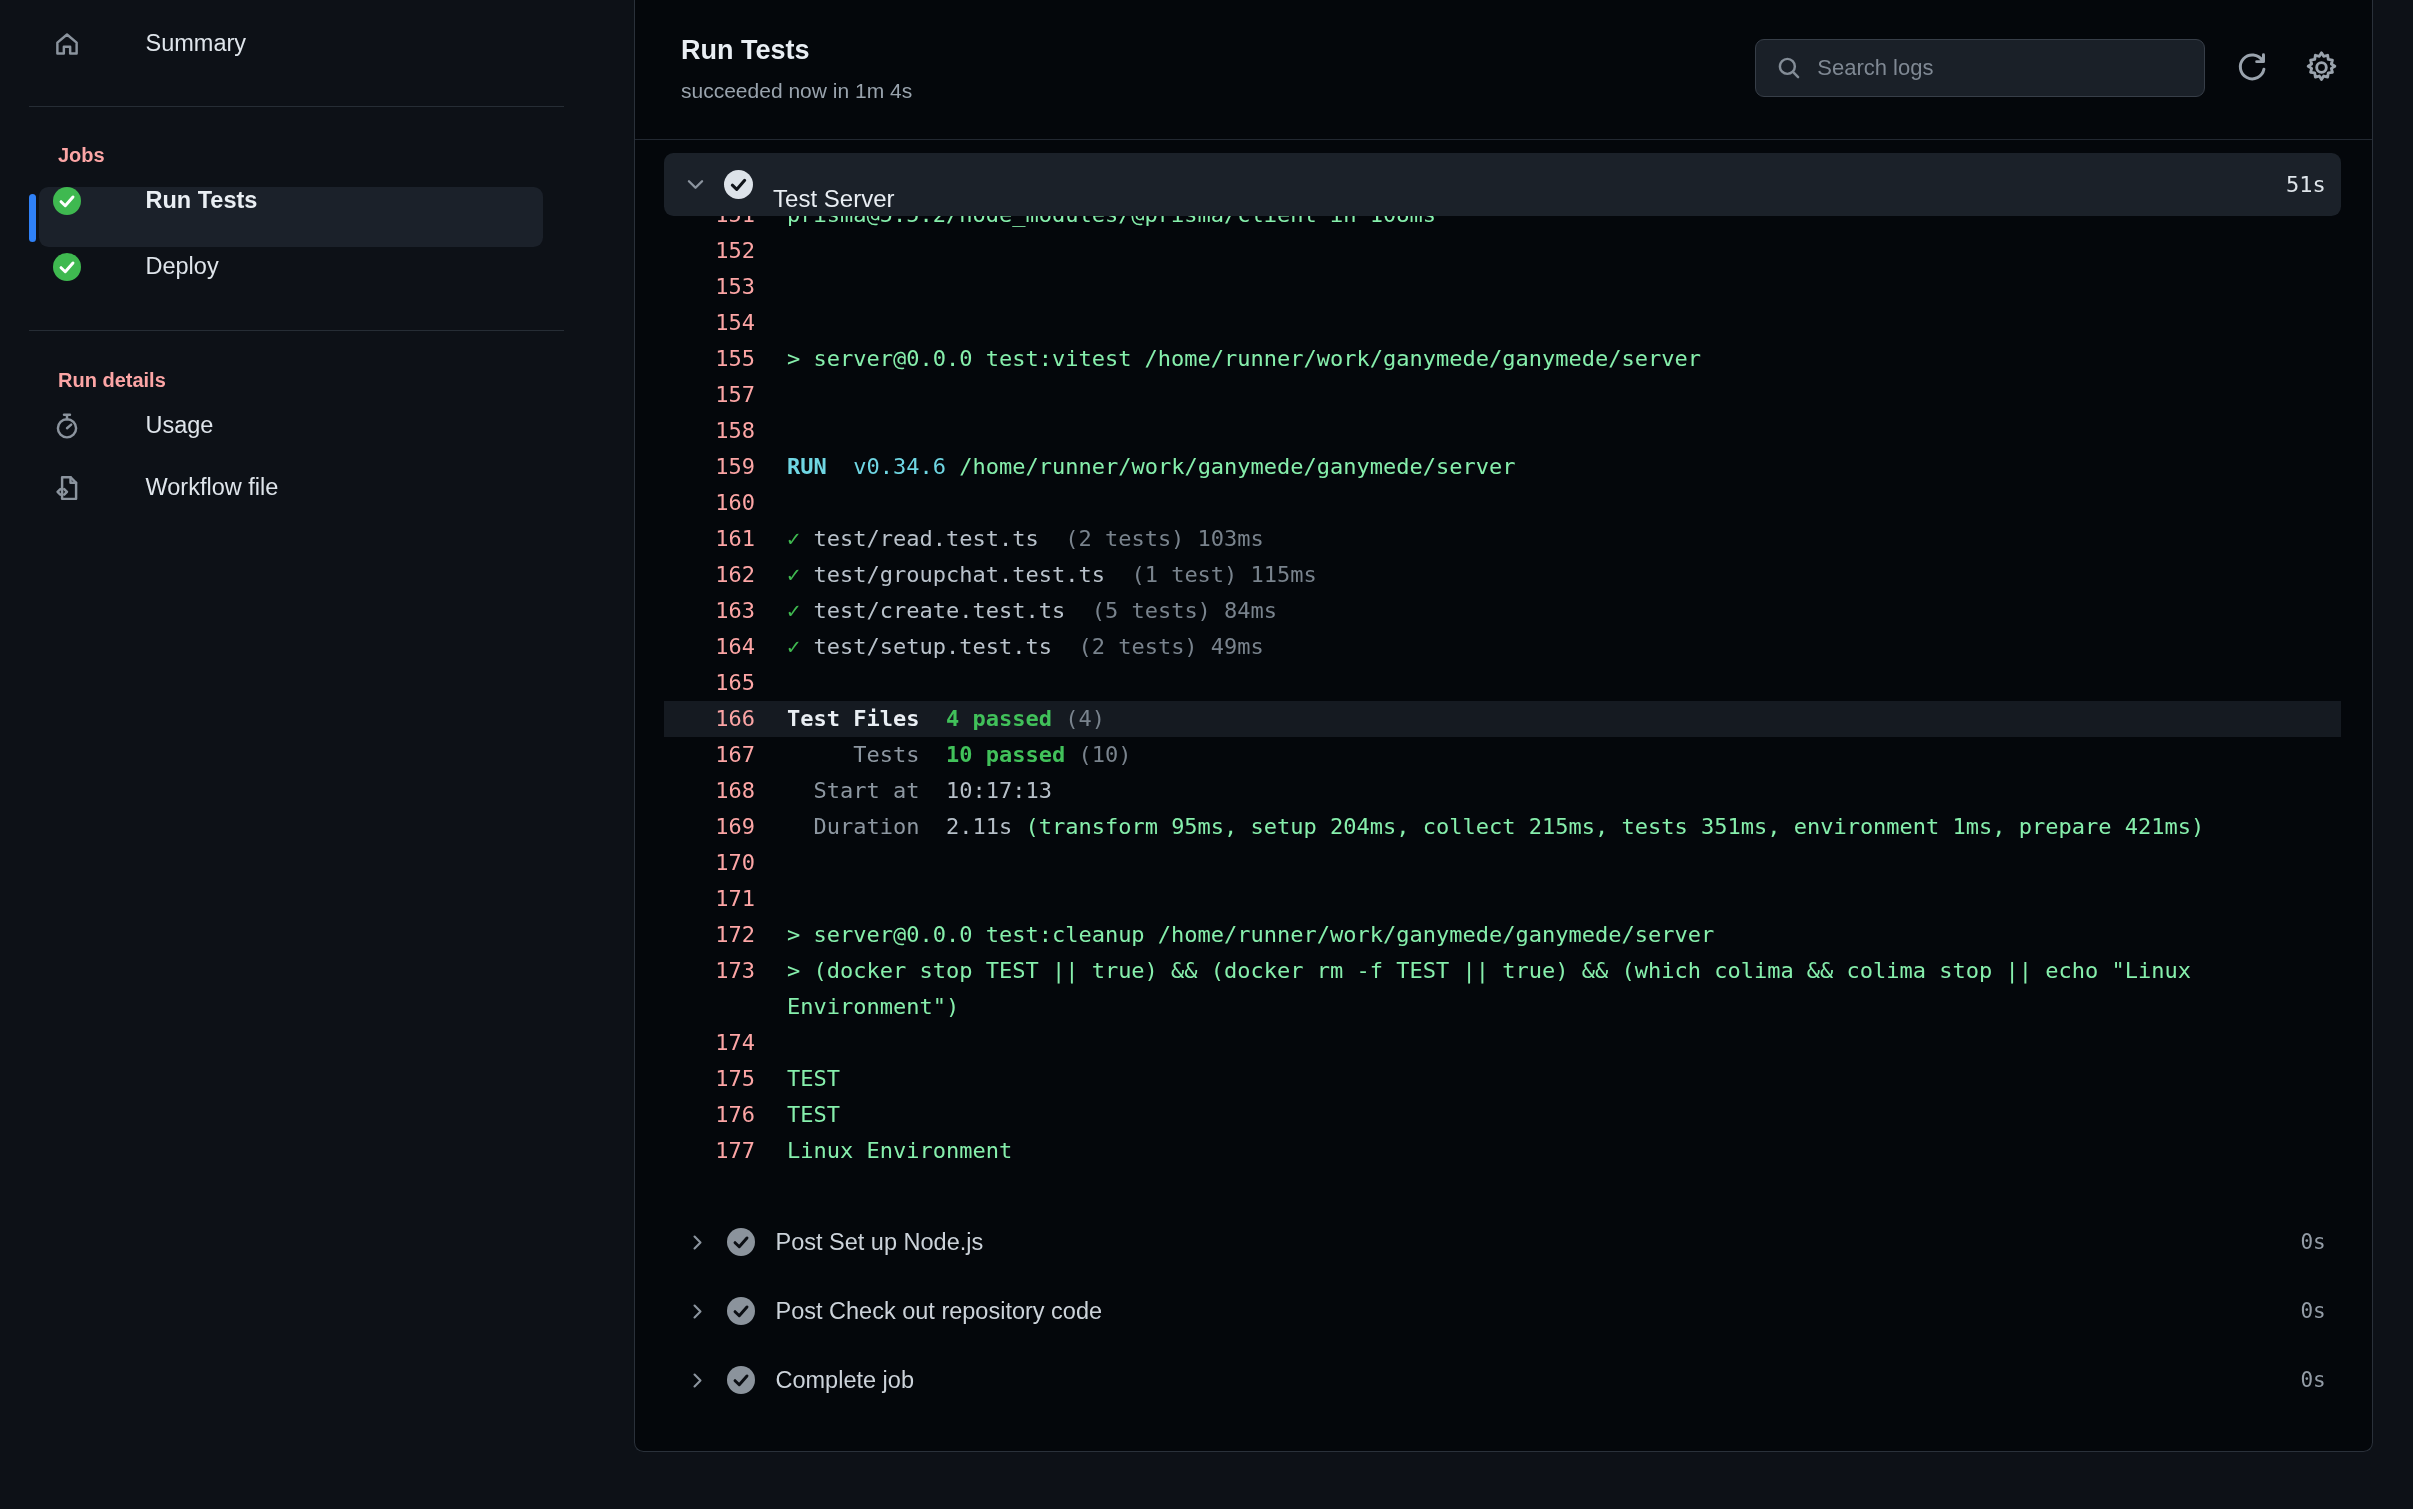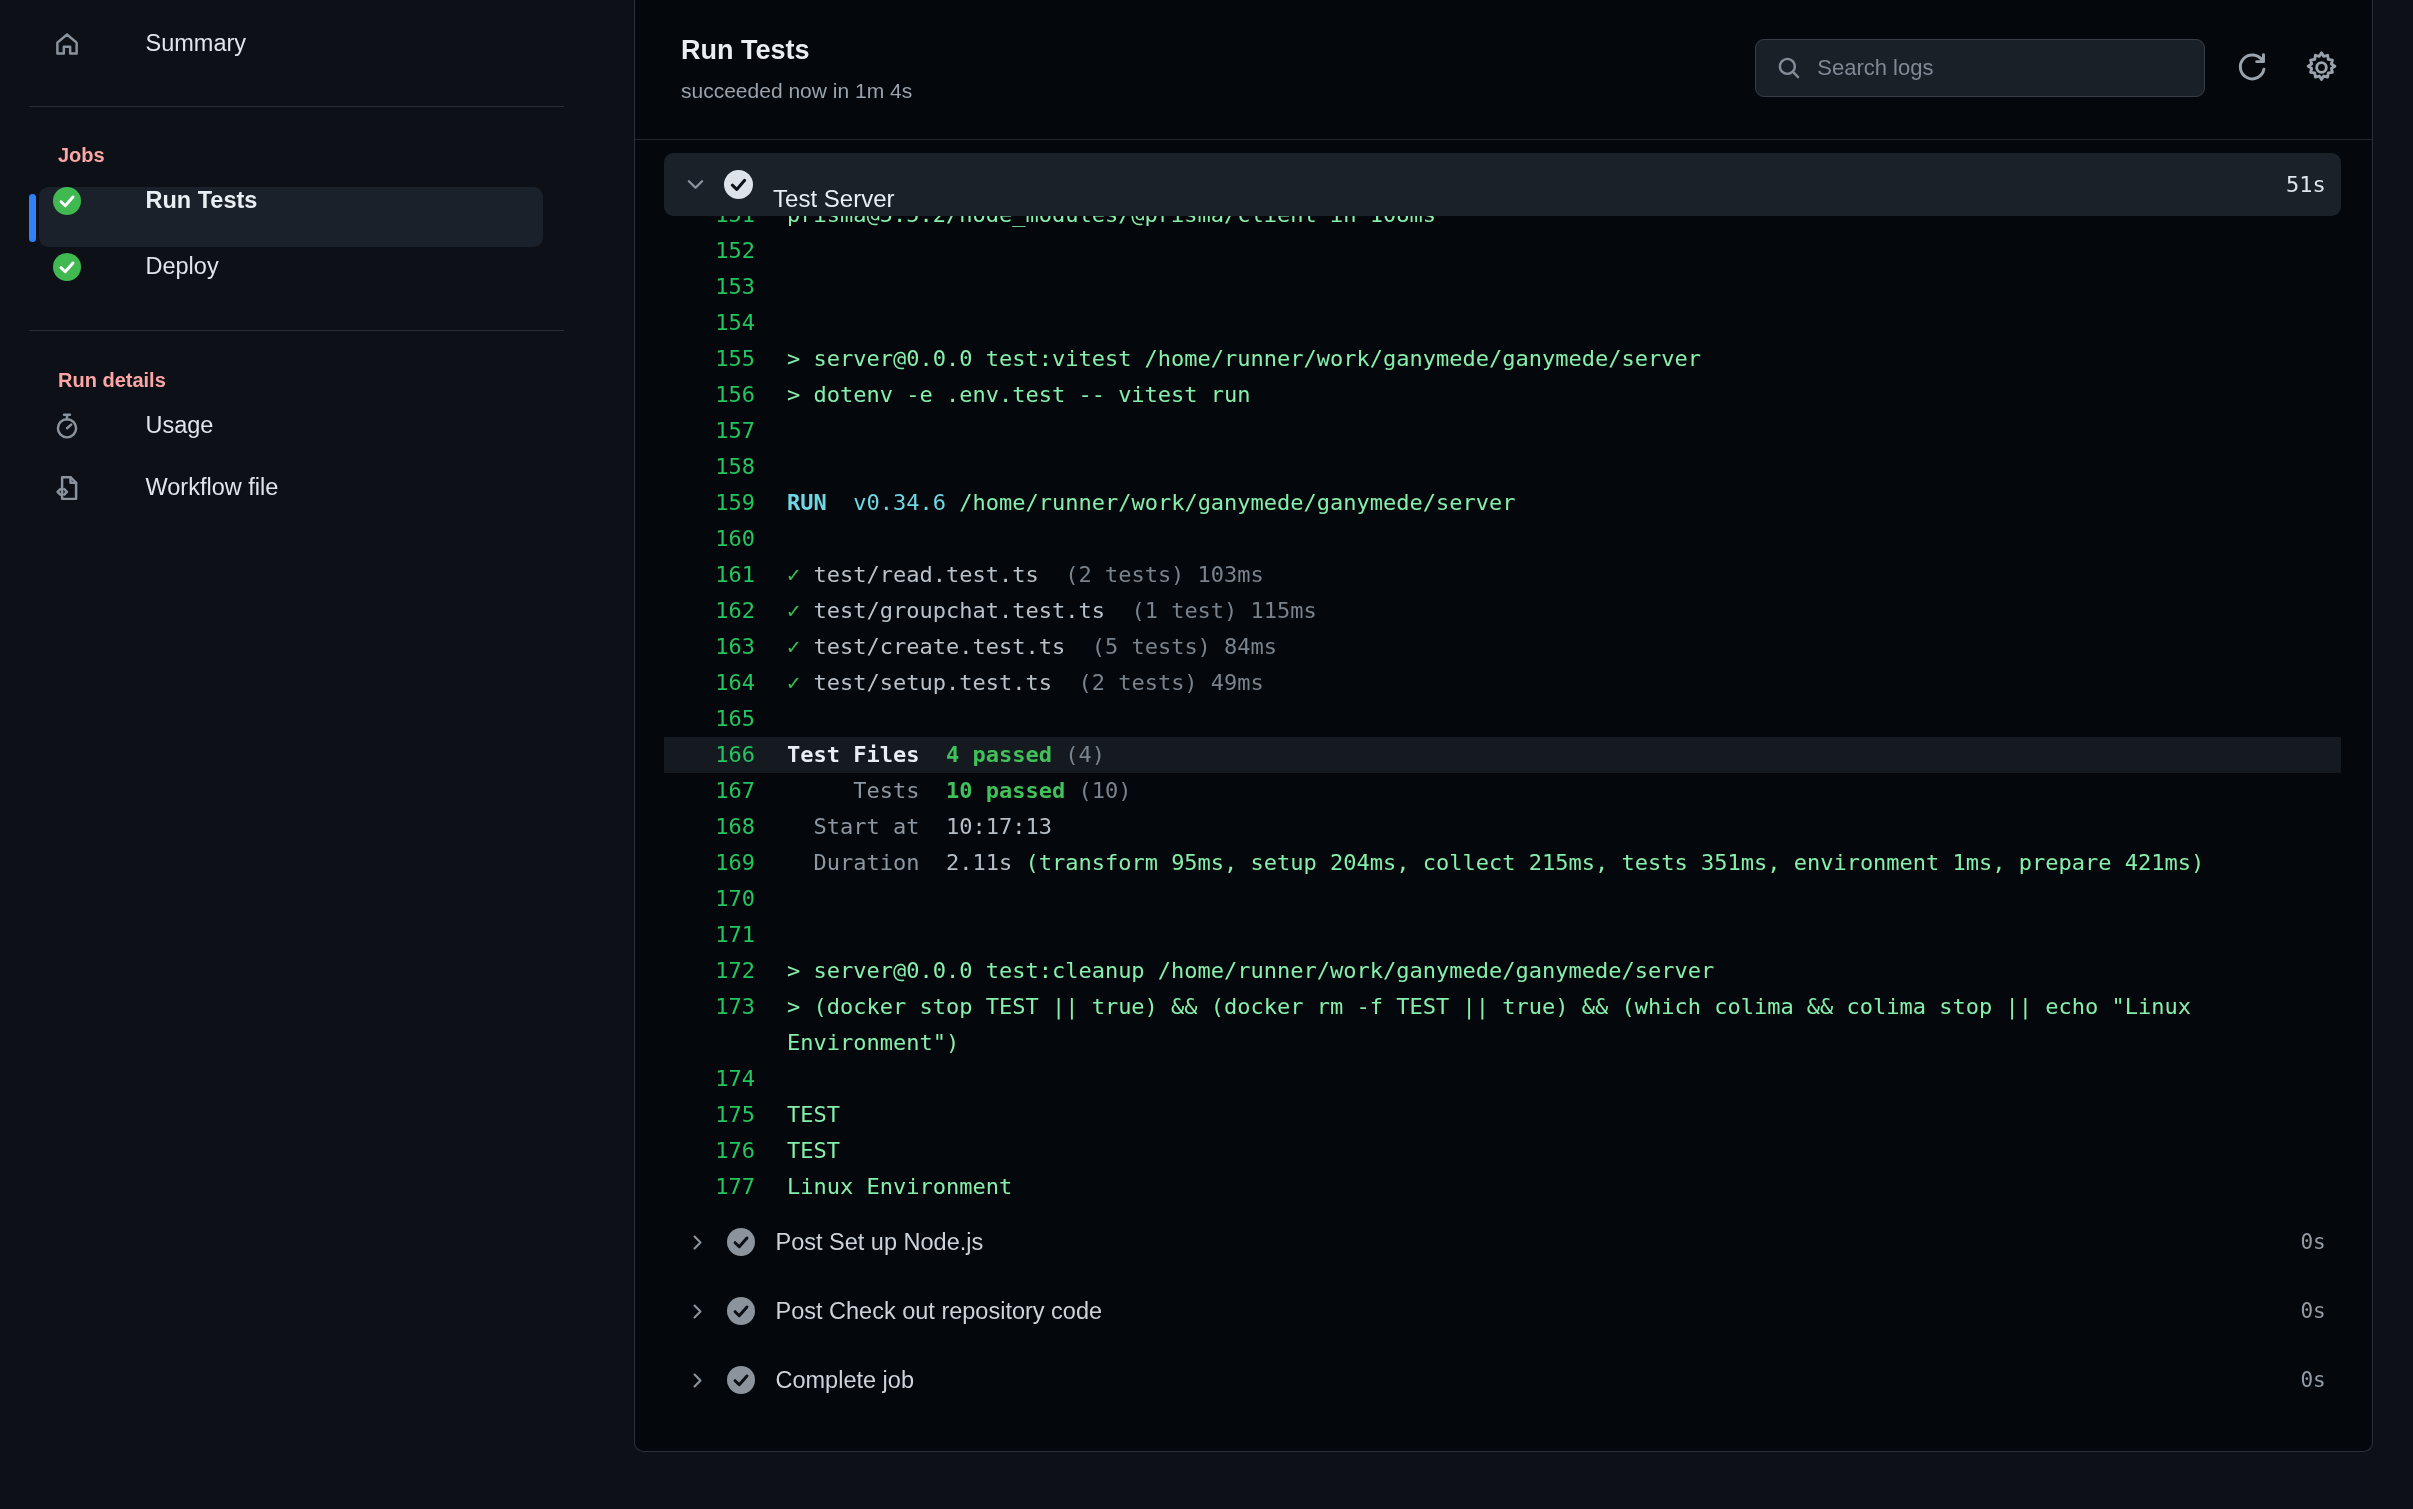--- a/index.html
+++ b/index.html
@@ -50,21 +50,21 @@
     background:#1b2129; border-radius:9.4px; z-index:5;
     display:flex; align-items:center;
   }
   .group-header .chev { margin-left:21px; width:21px; height:21px; flex:0 0 21px; }
   .group-header .status { margin-left:17.6px; width:29px; height:29px; flex:0 0 29px; }
   .group-title { margin-left:20.5px; font-size:24px; font-weight:500; color:#e9eef3;margin-top:29px; }
   .duration { margin-left:auto; margin-right:15.3px; font-family:"DejaVu Sans Mono",monospace; font-size:22px; color:#dfe5ea; }
   .log-lines { position:absolute; left:29px; top:198px; width:1677px; z-index:1; }
   .lrow { height:36px; line-height:36px; white-space:pre; font-family:"DejaVu Sans Mono",monospace; font-size:22px; }
   .lrow.hl { background:#151a21; }
-  .lnum { display:inline-block; width:91px; text-align:right; color:#22c55e; cursor:pointer; }
+  .lnum { display:inline-block; width:91px; text-align:right; color:#fca5a5; cursor:pointer; }
   .ltxt { margin-left:32px; color:#98a2ad; }
   .c-t { color:#86efac; }
   .c-dim { color:#79838d; }
   .c-bright { color:#b9c2cb; }
   .c-white { color:#e9eef3; font-weight:700; }
   .c-green { color:#3fb950; }
   .c-green-b { color:#41c15a; font-weight:700; }
   .c-cyan { color:#6fd6e3; }
   .c-cyan-b { color:#6fd6e3; font-weight:700; }
   .c-lbl { color:#8d97a1; }
@@ -191,21 +191,20 @@
     <span class="group-title">Test Server</span>
     <span class="duration">51s</span>
   </div>
 
   <div class="log-lines">
       <div class="lrow"><span class="lnum">151</span><span class="ltxt"><span class="c-t">prisma@5.5.2/node_modules/@prisma/client in 108ms</span></span></div>
       <div class="lrow"><span class="lnum">152</span><span class="ltxt"></span></div>
       <div class="lrow"><span class="lnum">153</span><span class="ltxt"></span></div>
       <div class="lrow"><span class="lnum">154</span><span class="ltxt"></span></div>
       <div class="lrow"><span class="lnum">155</span><span class="ltxt"><span class="c-t">&gt; server@0.0.0 test:vitest /home/runner/work/ganymede/ganymede/server</span></span></div>
-      <div class="lrow"><span class="lnum">156</span><span class="ltxt"><span class="c-t">&gt; dotenv -e .env.test -- vitest run</span></span></div>
       <div class="lrow"><span class="lnum">157</span><span class="ltxt"></span></div>
       <div class="lrow"><span class="lnum">158</span><span class="ltxt"></span></div>
       <div class="lrow"><span class="lnum">159</span><span class="ltxt"><span class="c-cyan-b">RUN</span><span class="c-t">  </span><span class="c-cyan">v0.34.6</span><span class="c-t"> /home/runner/work/ganymede/ganymede/server</span></span></div>
       <div class="lrow"><span class="lnum">160</span><span class="ltxt"></span></div>
       <div class="lrow"><span class="lnum">161</span><span class="ltxt"><span class="c-green">✓</span><span class="c-t"> </span><span class="c-bright">test/read.test.ts</span><span class="c-dim">  (2 tests) 103ms</span></span></div>
       <div class="lrow"><span class="lnum">162</span><span class="ltxt"><span class="c-green">✓</span><span class="c-t"> </span><span class="c-bright">test/groupchat.test.ts</span><span class="c-dim">  (1 test) 115ms</span></span></div>
       <div class="lrow"><span class="lnum">163</span><span class="ltxt"><span class="c-green">✓</span><span class="c-t"> </span><span class="c-bright">test/create.test.ts</span><span class="c-dim">  (5 tests) 84ms</span></span></div>
       <div class="lrow"><span class="lnum">164</span><span class="ltxt"><span class="c-green">✓</span><span class="c-t"> </span><span class="c-bright">test/setup.test.ts</span><span class="c-dim">  (2 tests) 49ms</span></span></div>
       <div class="lrow"><span class="lnum">165</span><span class="ltxt"></span></div>
       <div class="lrow hl"><span class="lnum">166</span><span class="ltxt"><span class="c-white">Test Files</span><span class="c-t">  </span><span class="c-green-b">4 passed</span><span class="c-t"> </span><span class="c-dim">(4)</span></span></div>

